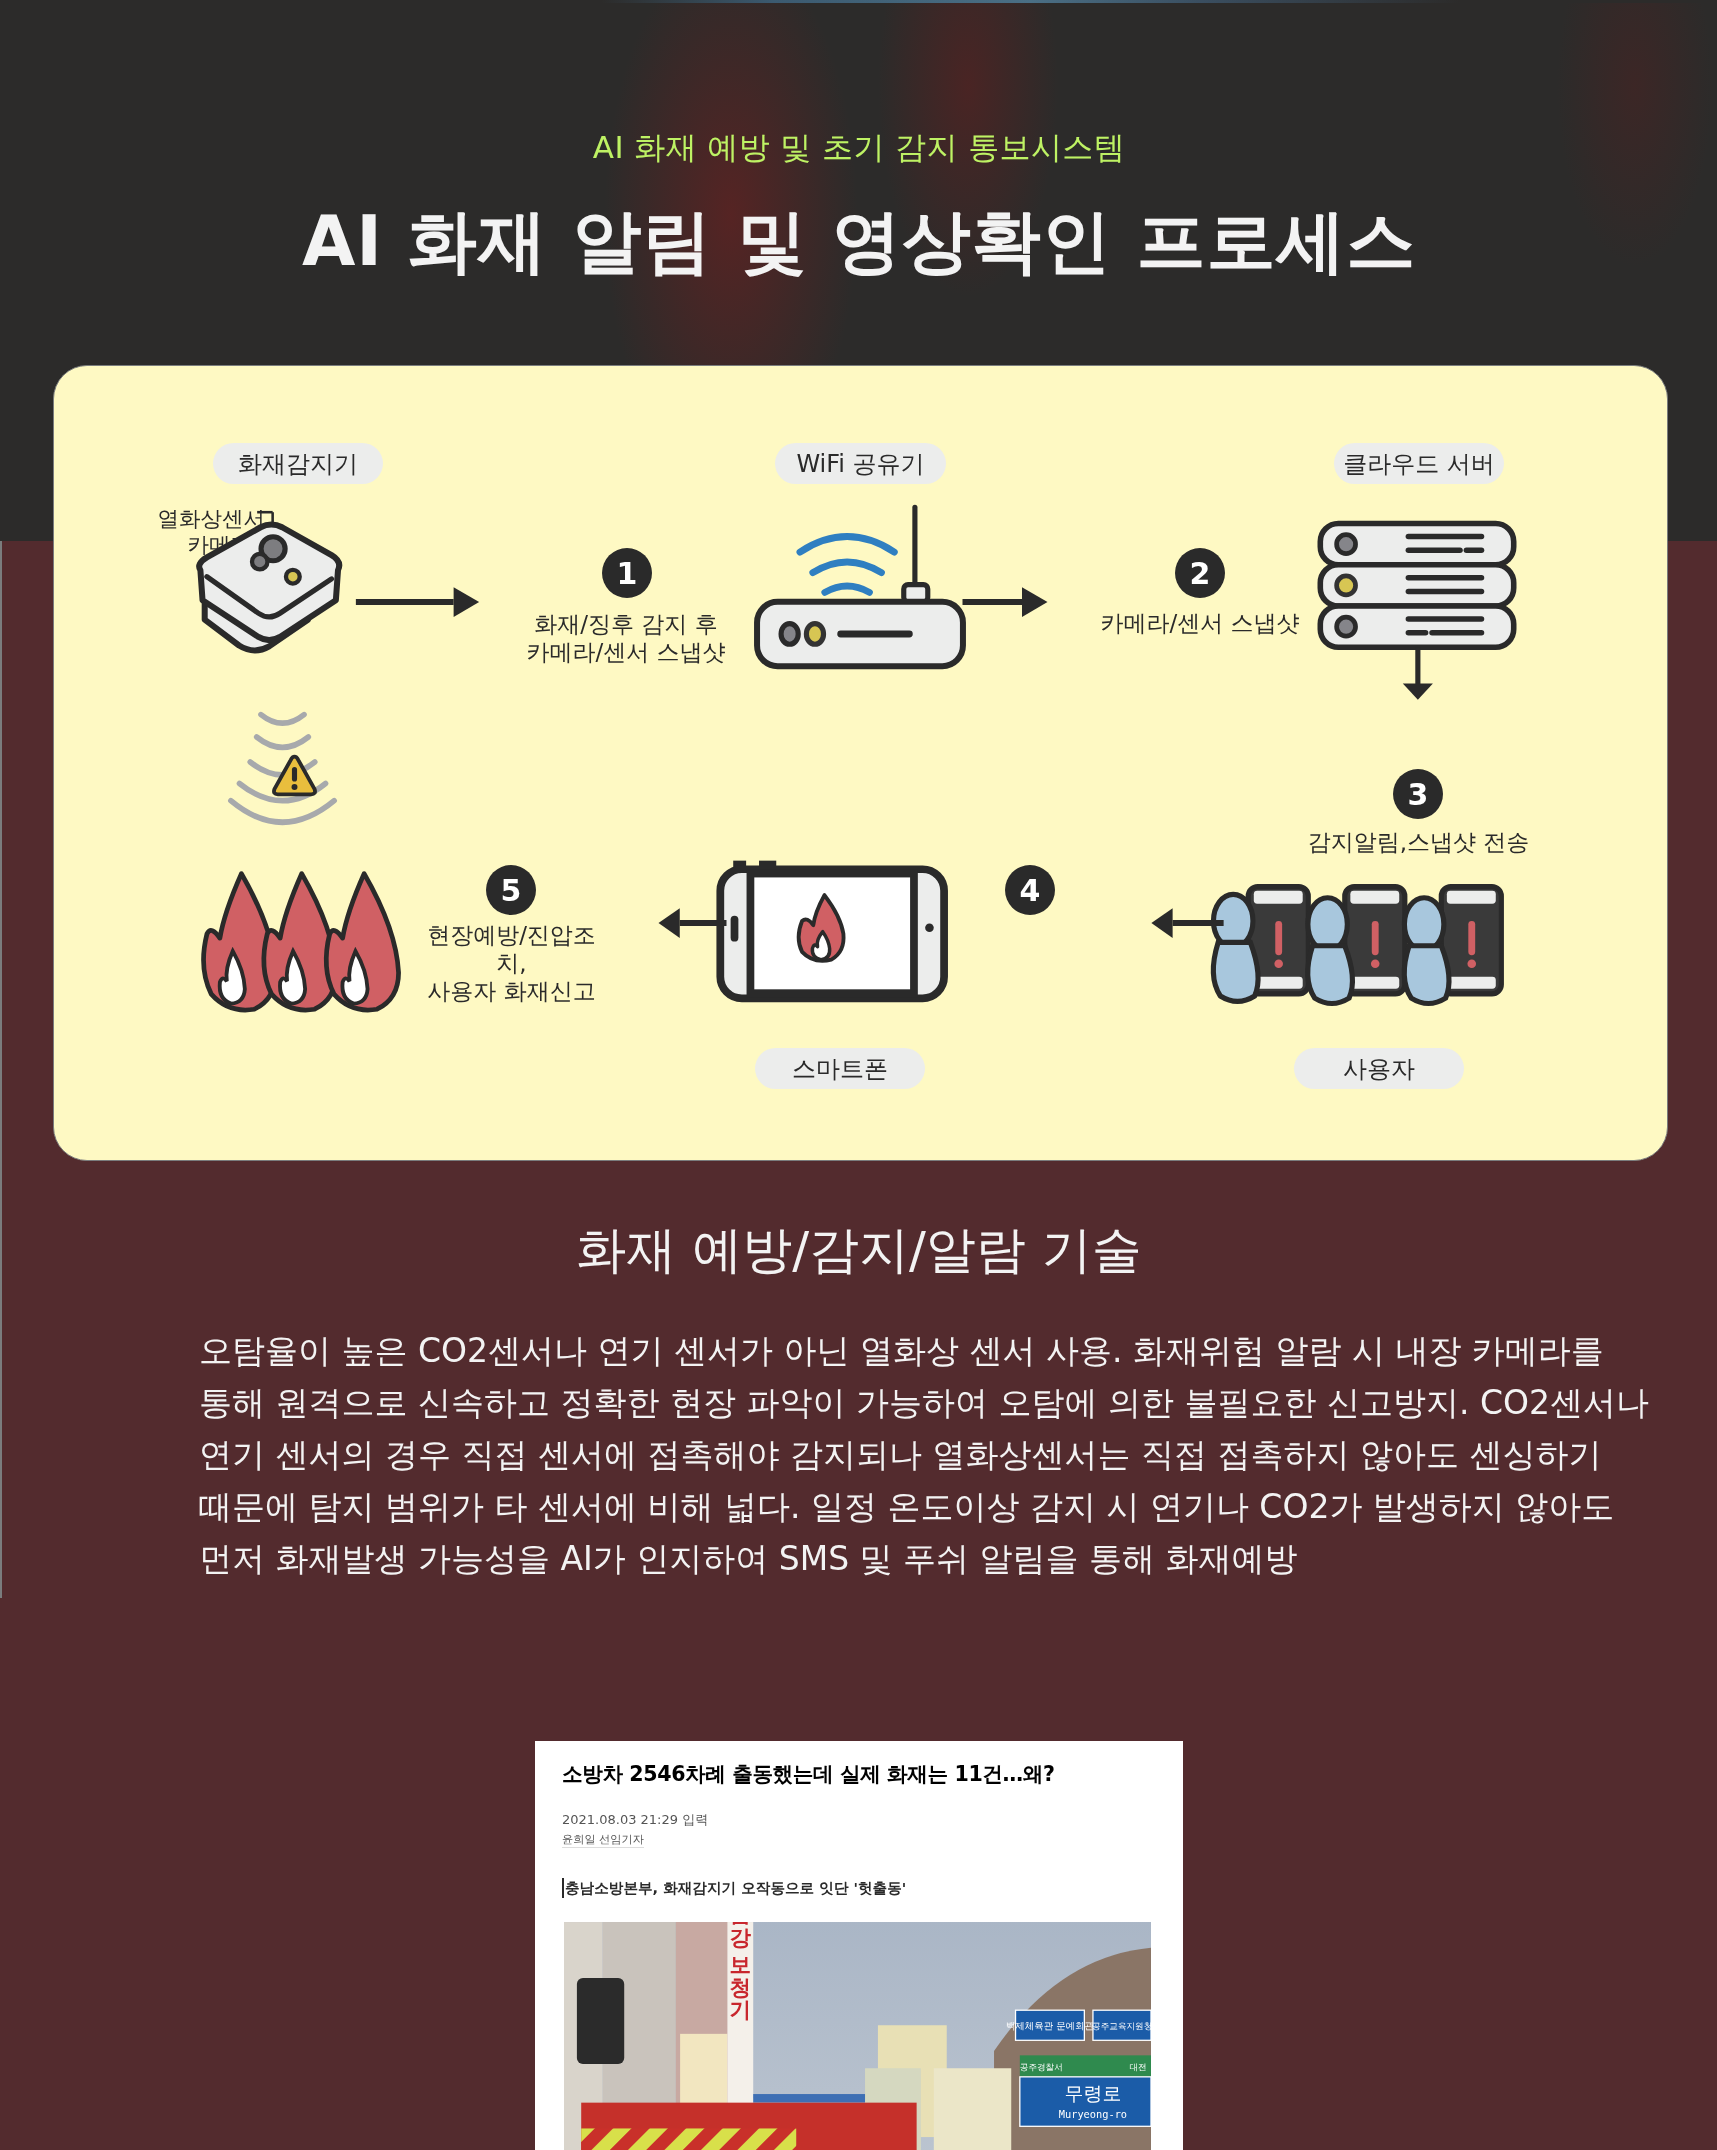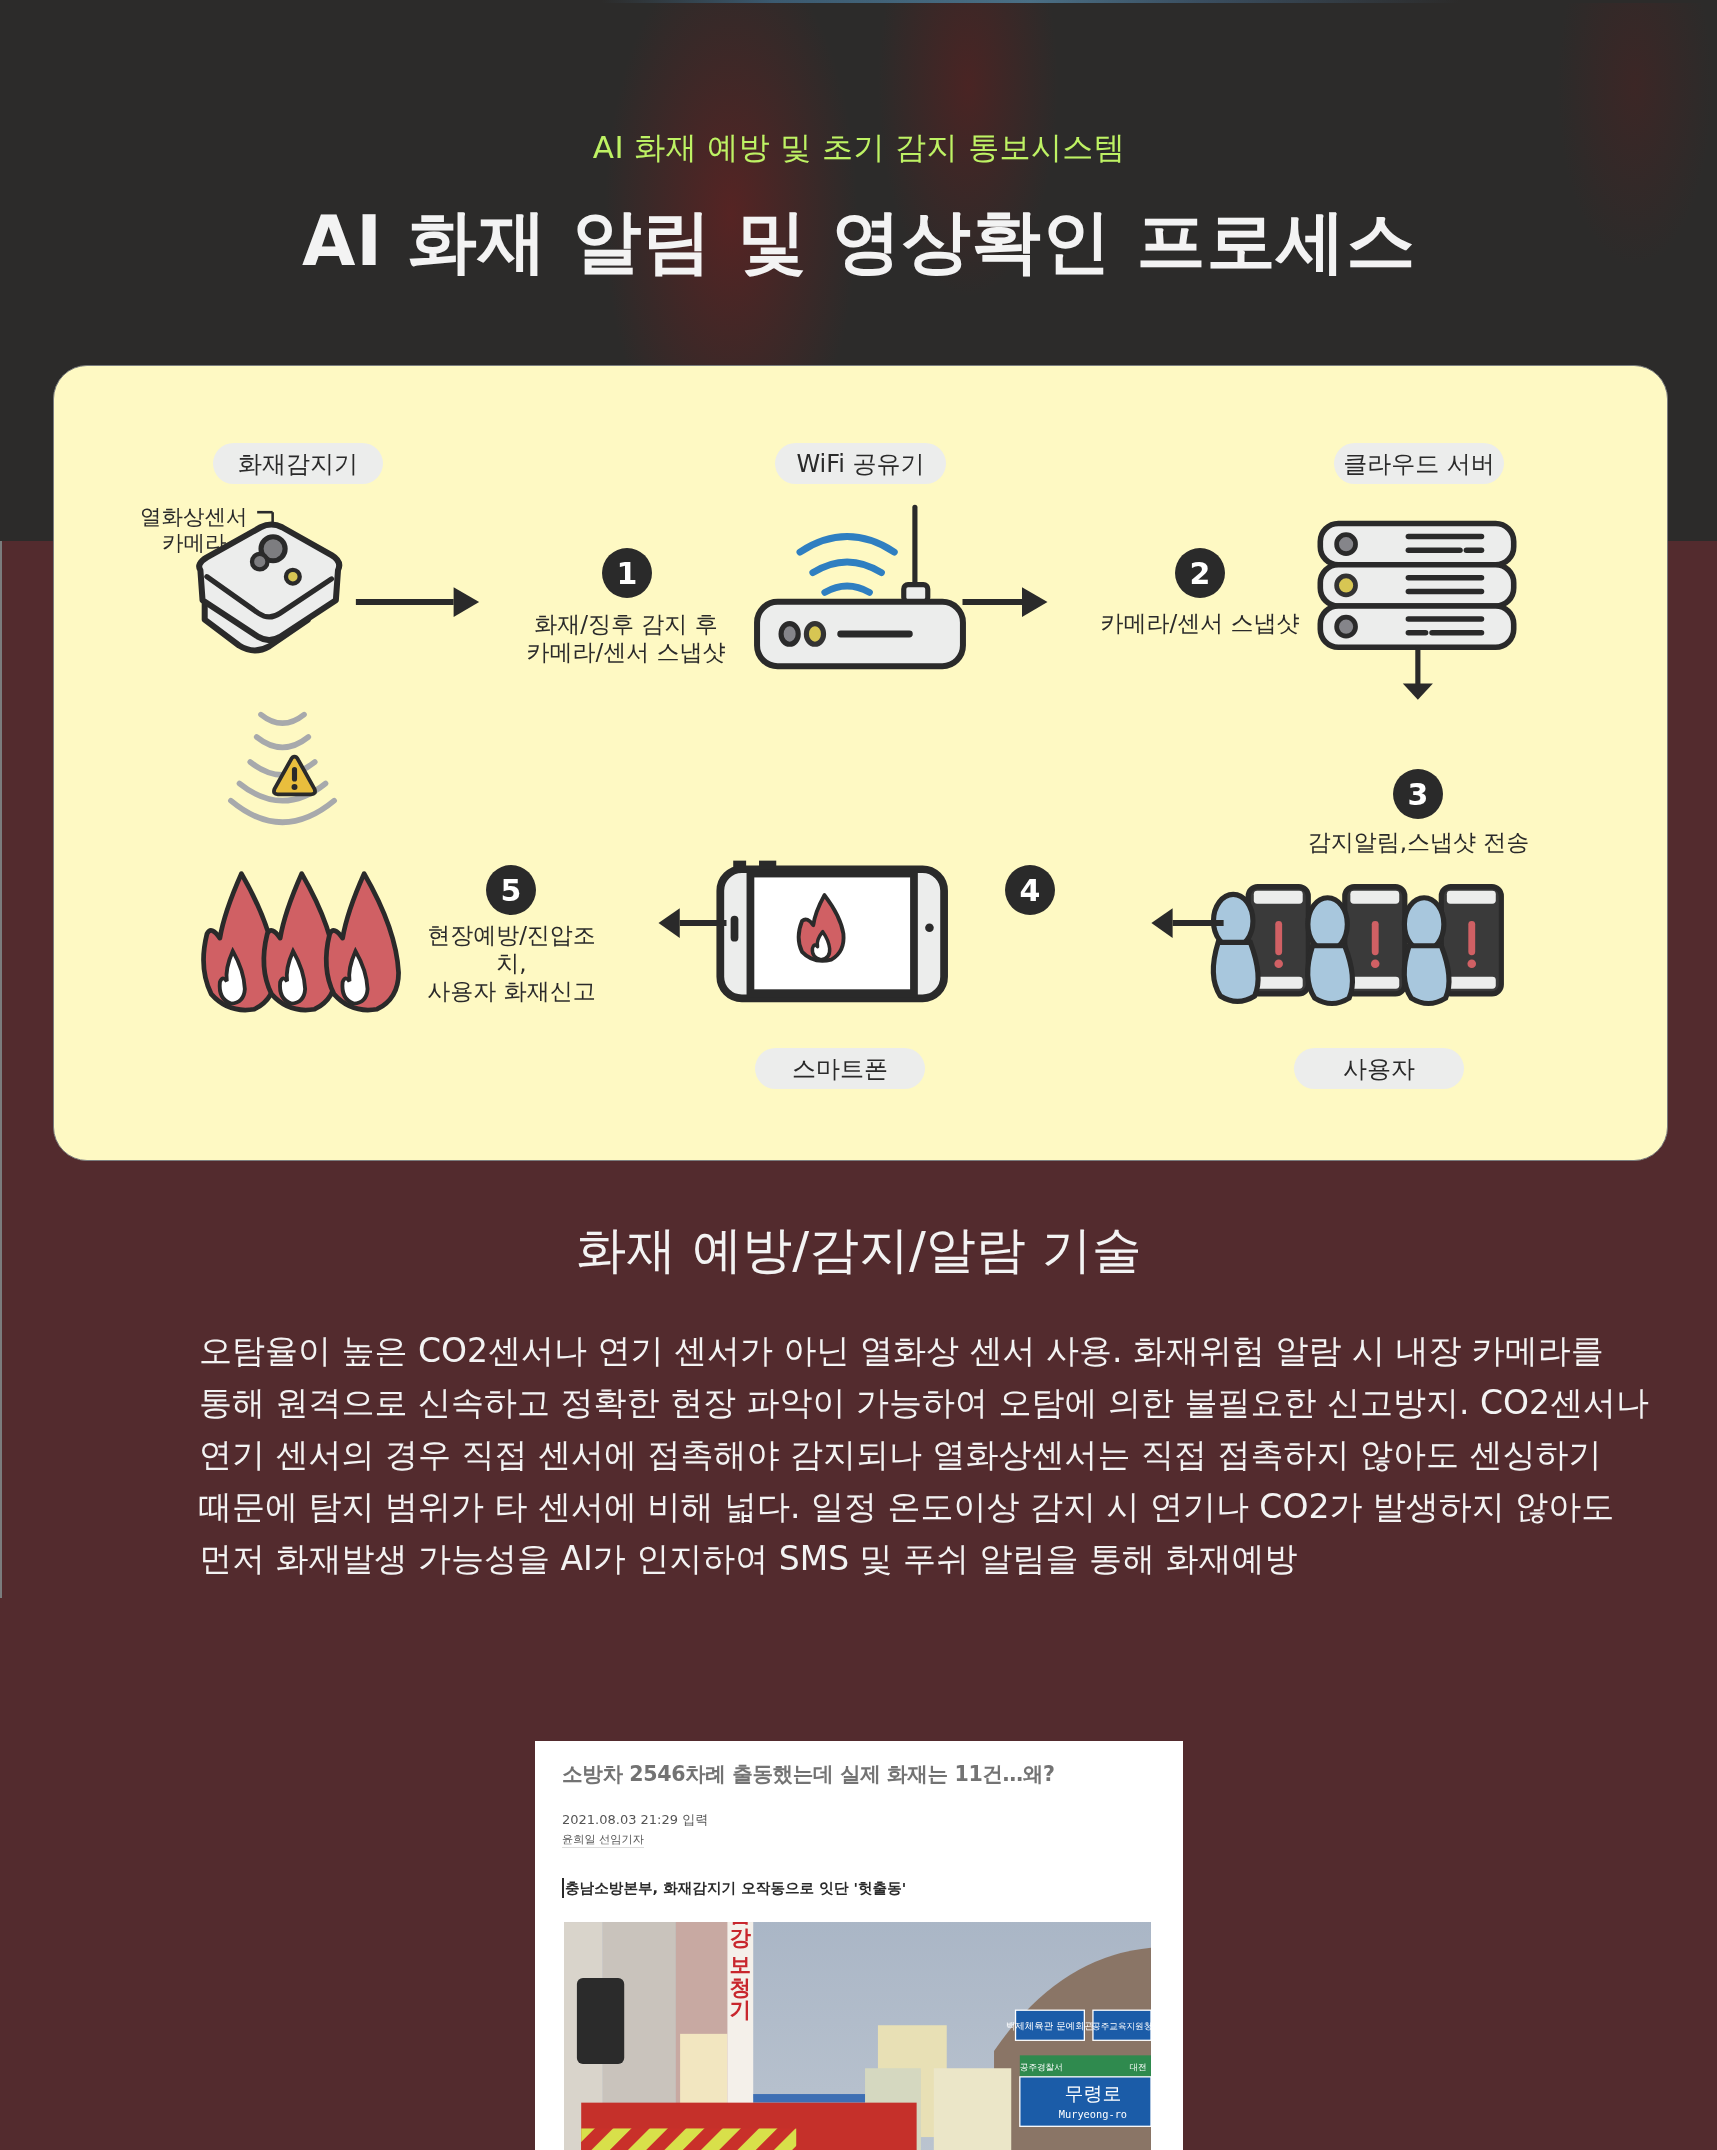--- a/index.html
+++ b/index.html
@@ -37,35 +37,35 @@
     position:absolute; height:41px; border-radius:20.6px; background:#ECEDEC;
     color:#2a2a2a; font-size:24px; display:flex; align-items:center; justify-content:center;
   }
   .step-num {
     position:absolute; width:50px; height:50px; border-radius:25px; background:#2a2a2a;
     color:#fff; font-size:30px; font-weight:bold; display:flex; align-items:center; justify-content:center;
   }
   .step-text {
     position:absolute; color:#2a2a2a; font-size:23px; line-height:28px; text-align:center; white-space:pre-line;
   }
-  .small-label { position:absolute; color:#2a2a2a; font-size:21.5px; line-height:25px; text-align:left;font-family:Liberation Mono, monospace; }
+  .small-label { position:absolute; color:#2a2a2a; font-size:21.5px; line-height:25px; text-align:right; }
   svg.icon { position:absolute; overflow:visible; }
   .section-title {
     position:absolute; left:0; width:1718px; top:1217px; text-align:center;
     color:#f3f3f3; font-size:50px;
   }
   .body-text {
     position:absolute; left:199px; top:1325px; width:1333px;
     color:#f3f3f3; font-size:33px; line-height:52px;
   }
   .body-text div { white-space:nowrap; }
   .news {
     position:absolute; left:535px; top:1741px; width:648px; height:633px; background:#ffffff;
   }
-  .news-headline { position:absolute; left:27px; top:19.4px; font-size:20.6px; font-weight:bold; color:#737373; letter-spacing:-0.4px; }
+  .news-headline { position:absolute; left:27px; top:19.4px; font-size:20.6px; font-weight:bold; color:#000000; letter-spacing:-0.4px; }
   .news-date { position:absolute; left:27px; top:70px; font-size:13px; color:#555; }
   .news-author { position:absolute; left:27px; top:91px; font-size:11.2px; color:#555; border-bottom:0.9px solid #ddd; }
   .news-sub {
     position:absolute; left:27px; top:137px; font-size:14.6px; font-weight:bold; color:#2a2a2a;
     border-left:2.6px solid #2a2a2a; padding-left:1px; line-height:20px;
   }
   .news-photo { position:absolute; left:29px; top:181px; width:587px; height:437px; overflow:hidden; background:#b9c4d0; }
 </style>
 </head>
 <body>

